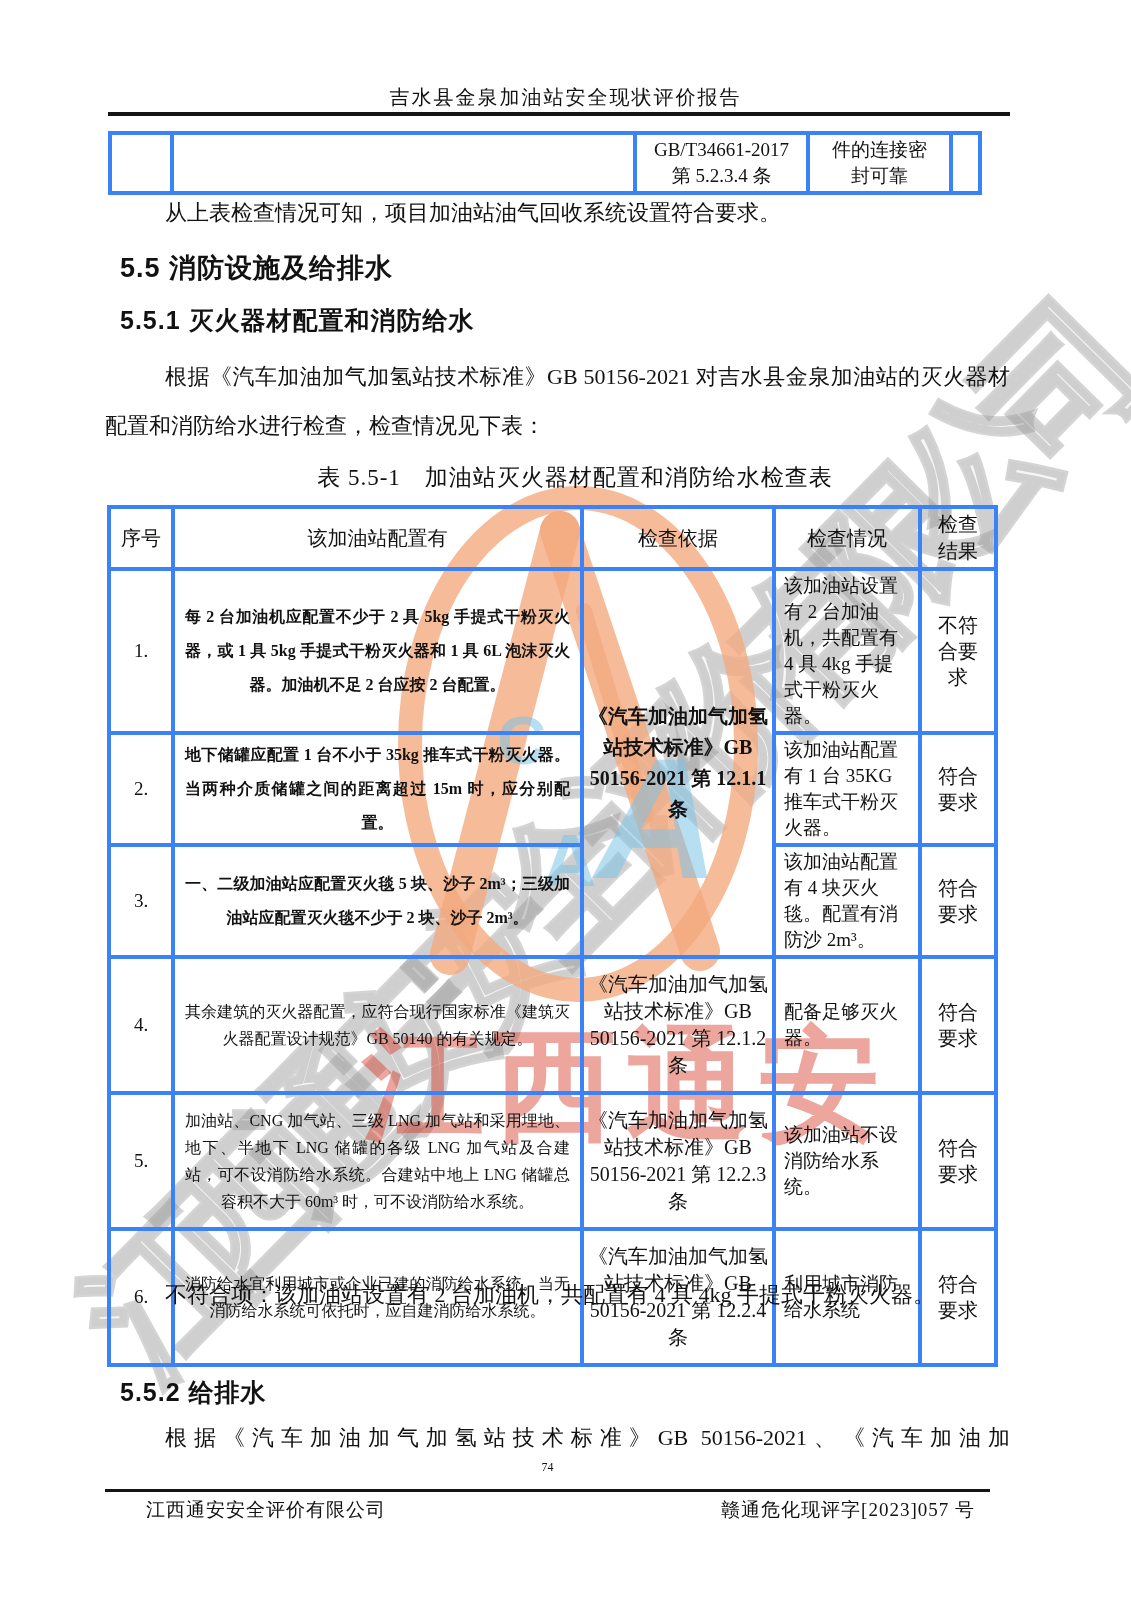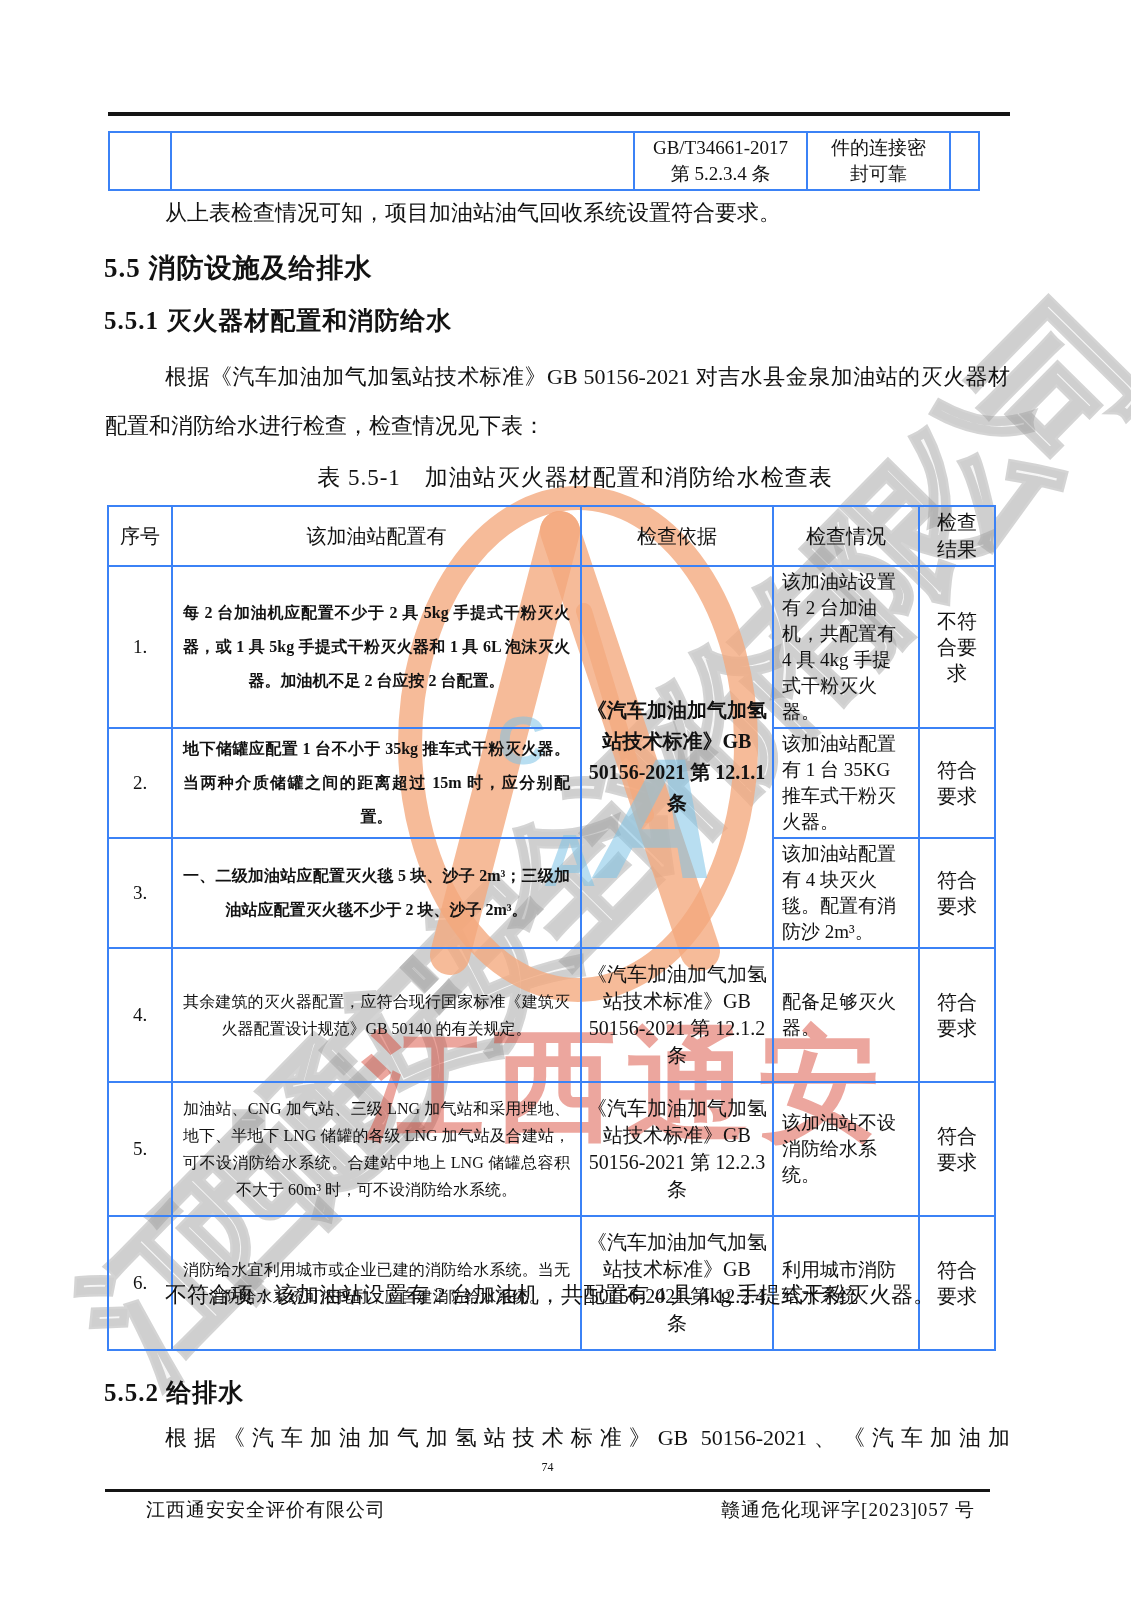--- a/index.html
+++ b/index.html
@@ -34,38 +34,38 @@
   
   .content{position:absolute; inset:0; z-index:1;}
   .doc-header-title{
     position:absolute; top:84px; left:0; width:100%;
     text-align:center; font-size:20px; letter-spacing:2px;
   }
   .header-rule{position:absolute; top:112px; left:108px; width:902px; height:4px; background:#151515;}
   .footer-rule{position:absolute; top:1489px; left:105px; width:885px; height:3px; background:#151515;}
 
   table{border-collapse:collapse; table-layout:fixed;}
-  td,th{border:2px solid #3b82f6; padding:2px 8px; vertical-align:middle;
+  td,th{border:4px solid #3b82f6; padding:2px 8px; vertical-align:middle;
         font-weight:normal; overflow:hidden;margin-left:20px;}
   .carryover-table{position:absolute; left:108px; top:131px; width:870px;}
   .carryover-table td{font-size:19px; line-height:26px; text-align:center;}
   .carryover-table .pad-narrow{padding:2px 14px;border-radius:6px;}
 
   .para{
     position:absolute; left:105px; width:905px;
     font-size:22px; text-align:justify; text-indent:60px;
   }
   .para-summary{top:193px; line-height:40px;}
   .para-intro{top:352px; line-height:49px;}
   .para-noncompliance{top:1270px; line-height:49px;}
   .para-s552{top:1418px; line-height:40px; text-align-last:justify;}
 
   .heading{
-    position:absolute; left:104px;
-    font-family:Liberation Serif, serif; font-weight:700;
+    position:absolute; left:120px;
+    font-family:Liberation Sans, sans-serif; font-weight:700;
     letter-spacing:1px;
   }
   .h-s55{top:250px; font-size:27px;}
   .h-s551{top:304px; font-size:25px;}
   .h-s552{top:1376px; font-size:25px;}
 
   .table-title{
     position:absolute; top:462px; left:130px; width:890px;
     text-align:center; font-size:23px; letter-spacing:1px;
   }
@@ -101,20 +101,21 @@
 
     <div class="wm-blue wm-blue-c">C</div>
     <div class="wm-blue wm-blue-a-big">A</div>
     <div class="wm-blue wm-blue-a-small">A</div>
 
     <div class="wm-red">江西通安</div>
   </div>
 
   <div class="content">
 
+    <div class="doc-header-title">吉水县金泉加油站安全现状评价报告</div>
     <div class="header-rule"></div>
 
     <table class="carryover-table">
       <colgroup>
         <col style="width:62px">
           <col style="width:463px">
           <col style="width:173px">
         <col style="width:143px">
           <col style="width:29px">
       </colgroup>

